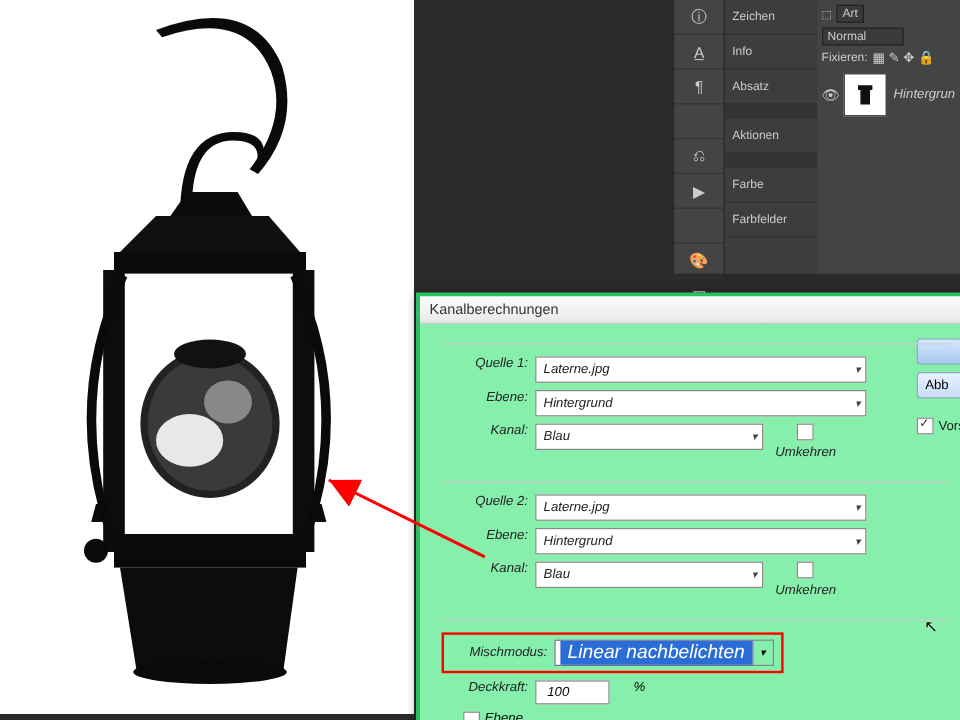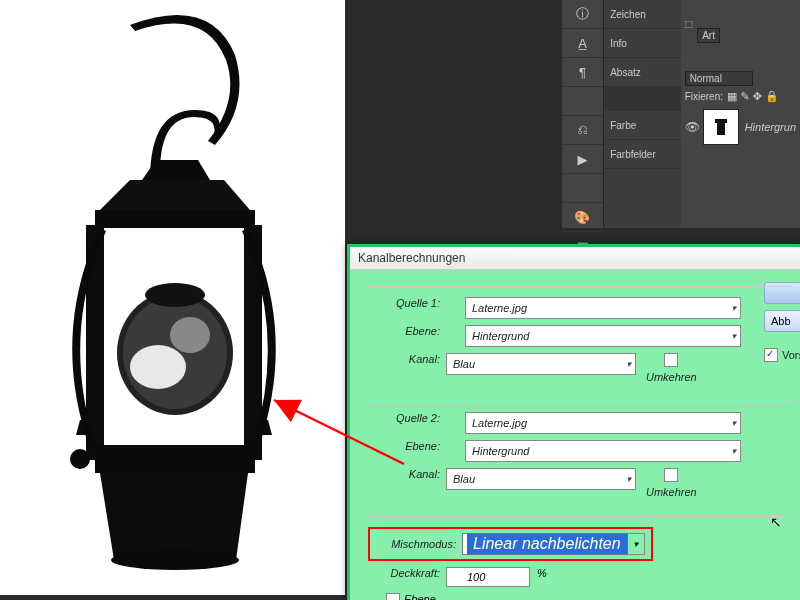--- a/index.html
+++ b/index.html
@@ -73,21 +73,21 @@
   }
   .panel-labels .spacer { height: 12px; background: #333; border: none; }
   
   .right-col {
     flex: 1;
     background: #444;
     color: #ccc;
     padding: 4px;
   }
   .mini-row { display: flex; align-items: center; gap: 4px; margin-bottom: 4px; font-size: 10px; }
-  .mini-select { background: #3a3a3a; border: 1px solid #222; color: #ccc; padding: 1px 4px; font-size: 10px; margin-top: 24px; }
+  .mini-select { background: #3a3a3a; border: 1px solid #222; color: #ccc; padding: 1px 4px; font-size: 10px; }
   .mini-icons { display: flex; gap: 6px; font-size: 11px; }
   .layer-thumb {
     width: 34px; height: 34px; background: #fff; border: 1px solid #222;
     display: flex; align-items: center; justify-content: center;
   }
   .layer-row { display: flex; align-items: center; gap: 6px; margin-top: 6px; }
   .eye { width: 12px; font-size: 12px; }
 
   
   .dialog {
@@ -143,21 +143,21 @@
     align-items: center;
     color: #222;
   }
   .sel::after {
     content: "▾";
     position: absolute;
     right: 4px;
     font-size: 9px;
     color: #444;
   }
-  .sel-wide { width: 250px; margin-left: 19px; }
+  .sel-wide { width: 250px; }
   .sel-med  { width: 164px; }
   .chk { display: flex; align-items: center; margin-left: 10px; gap: 4px; color: #222; flex-direction: column; }
   .chkbox { width: 12px; height: 12px; border: 1px solid #888; background: #fff; }
   .chkbox.checked::after { content: "✓"; font-size: 10px; position: relative; top: -2px; left: 1px; color: #333; }
   
   .highlight-box {
     border: 2px solid #ff0000;
     padding: 4px 6px;
     display: inline-flex;
     align-items: center;
@@ -178,24 +178,24 @@
   }
   .sel-blend-btn {
     width: 16px; height: 20px; border: 1px solid #888; border-left: none;
     display: flex; align-items: center; justify-content: center; font-size: 9px;
   }
   .val-box {
     border: 1px solid #888;
     background: #fff;
     width: 42px;
     height: 18px;
-    padding: 0 20px;
-    display: flex;
-    align-items: center;
-    margin-right: 7px;
+    padding: 0 9px;
+    display: flex;
+    align-items: center;
+    margin-right: 20px;
   }
   
   .side-btns {
     position: absolute;
     left: 414px;
     top: 12px;
     width: 40px;
     display: flex;
     flex-direction: column;
     gap: 6px;
@@ -275,20 +275,21 @@
     <div class="pi">▶</div>
     <div class="pi spacer"></div>
     <div class="pi">🎨</div>
     <div class="pi">▦</div>
   </div>
   <div class="panel-labels">
     <div class="pl">Zeichen</div>
     <div class="pl">Info</div>
     <div class="pl">Absatz</div>
     <div class="pl spacer"></div>
+    <div class="pl">Aktionen</div>
     <div class="pl spacer"></div>
     <div class="pl">Farbe</div>
     <div class="pl">Farbfelder</div>
   </div>
   <div class="right-col">
     <div class="mini-row">
       <span style="font-size:9px;">⬚</span>
       <span class="mini-select">Art</span>
     </div>
     <div class="mini-row">

